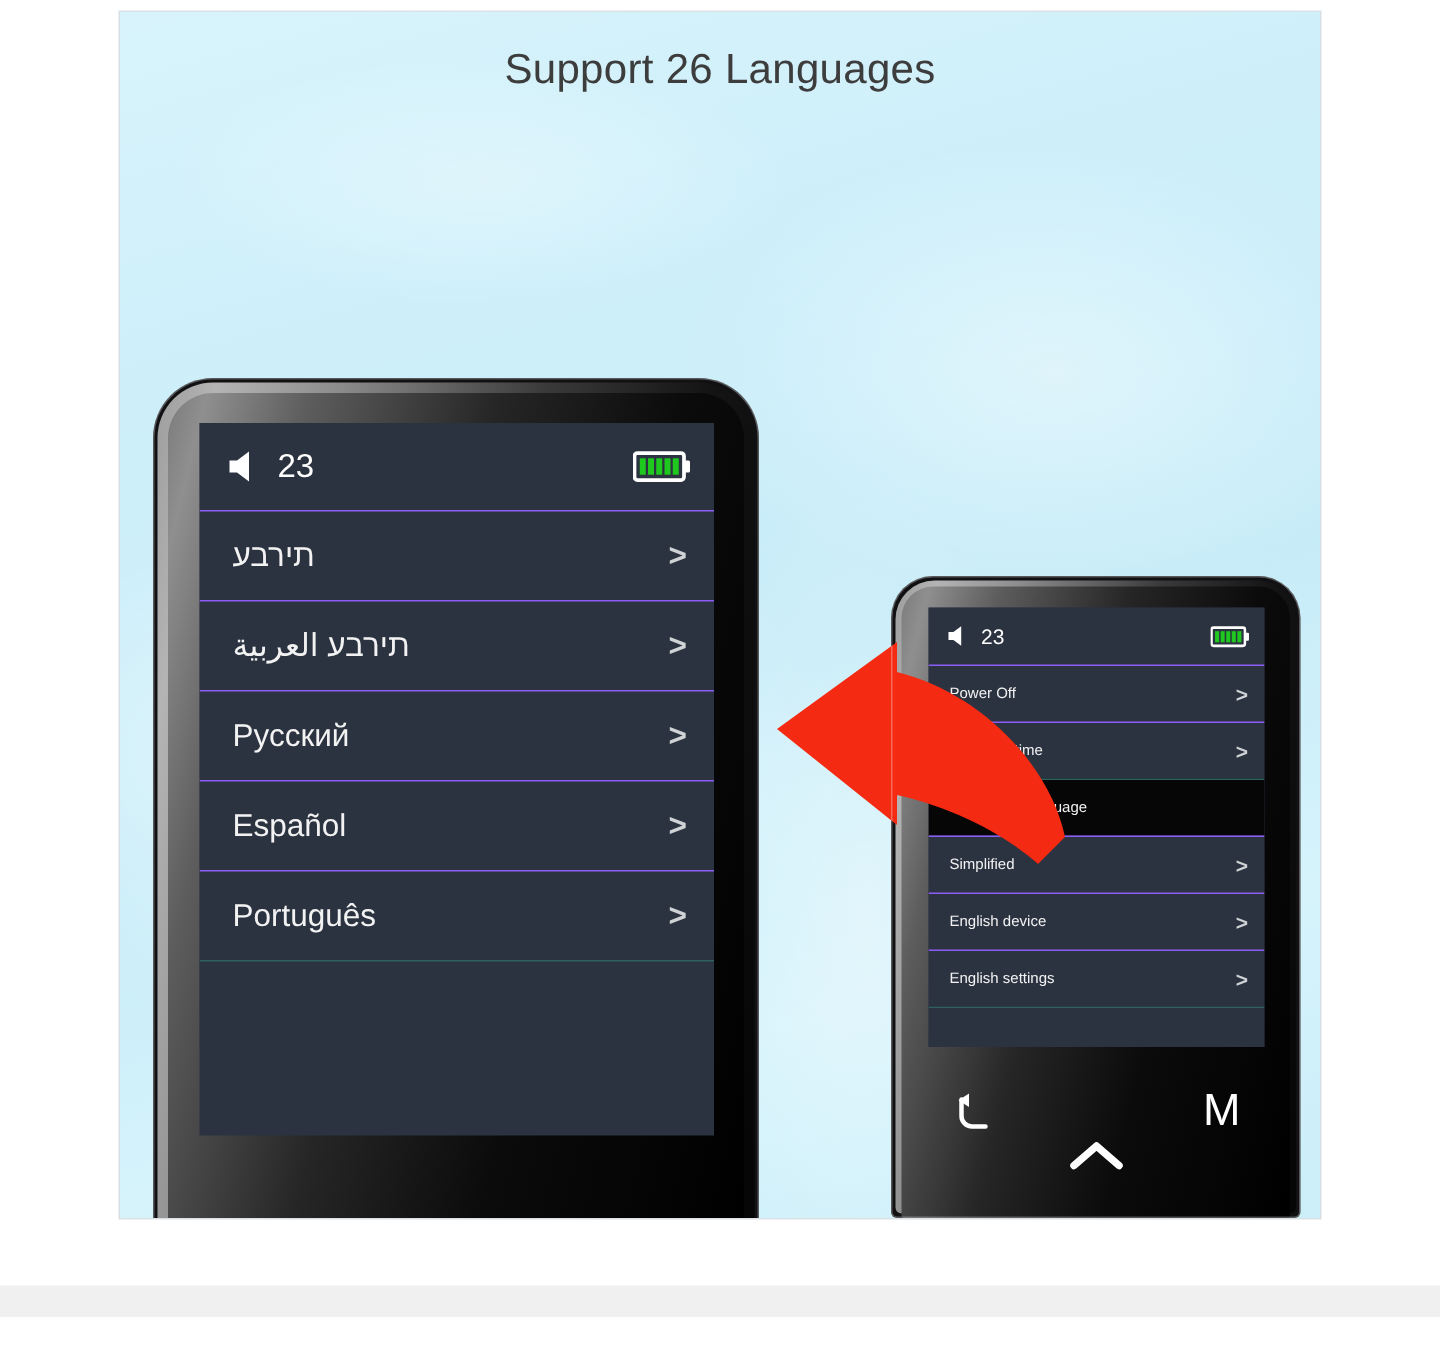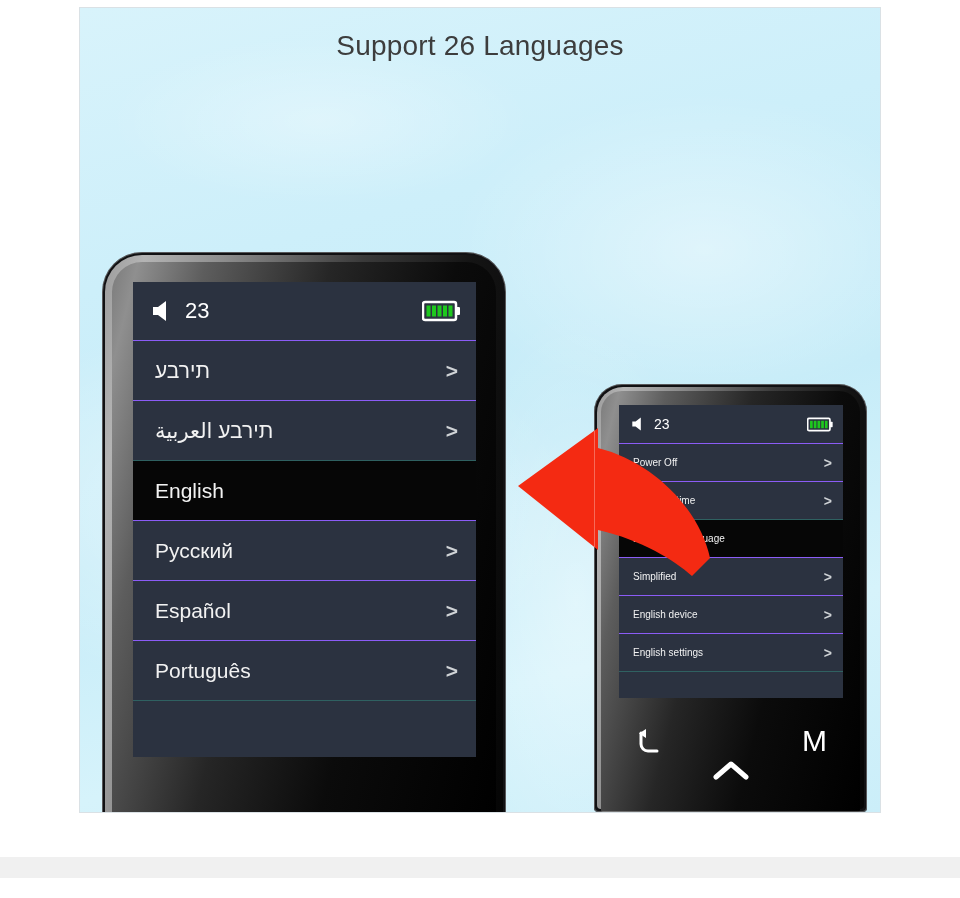--- a/index.html
+++ b/index.html
@@ -242,24 +242,20 @@
       </div>
 
       <div class="menu-row">
         <span class="menu-label">תירבע</span>
         <span class="menu-chevron">&gt;</span>
       </div>
       <div class="menu-row">
         <span class="menu-label">תירבע العربية</span>
         <span class="menu-chevron">&gt;</span>
       </div>
-      <div class="menu-row selected">
-        <span class="menu-label">English</span>
-        <span class="menu-chevron">&gt;</span>
-      </div>
       <div class="menu-row">
         <span class="menu-label">Русский</span>
         <span class="menu-chevron">&gt;</span>
       </div>
       <div class="menu-row">
         <span class="menu-label">Español</span>
         <span class="menu-chevron">&gt;</span>
       </div>
       <div class="menu-row">
         <span class="menu-label">Português</span>

